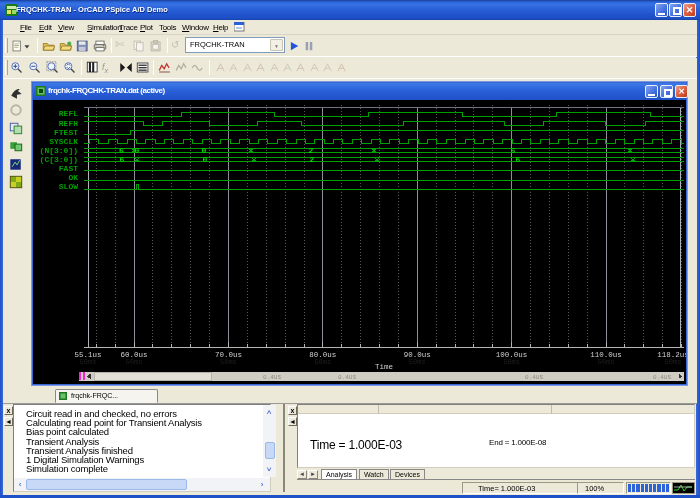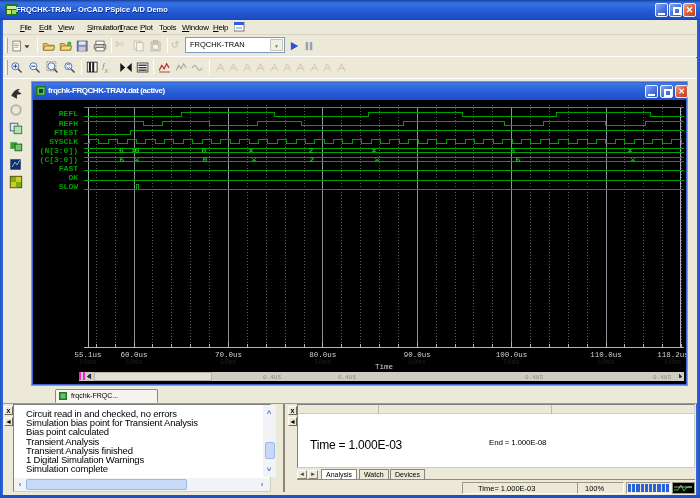--- a/index.html
+++ b/index.html
@@ -472,21 +472,21 @@
 <svg class="abs" style="left:59px;top:392px" width="9" height="9">
     <rect width="8" height="8" fill="#207820"></rect>
     <rect x="1.5" y="1.5" width="5" height="5" fill="#68c068"></rect>
   </svg>
 <div class="abs" style="left:71px;top:392px;font-size:7px;color:#000">frqchk-FRQC...</div>
 <div class="abs" style="left:3px;top:403px;width:694px;height:1px;background:#999"></div>
 <div class="abs xbtn" style="left:4px;top:406px">x</div>
 <div class="abs xbtn" style="left:4px;top:417px">◄</div>
 <div class="abs panelw" style="left:13px;top:404px;width:258px;height:88px"></div>
 <div class="abs" style="left:26px;top:408px;font-size:9.5px;letter-spacing:-0.2px;color:#000">Circuit read in and checked, no errors</div>
-<div class="abs" style="left:26px;top:417.2px;font-size:9.5px;letter-spacing:-0.2px;color:#000">Simulation bias point for Transient Analysis</div>
+<div class="abs" style="left:26px;top:417.2px;font-size:9.5px;letter-spacing:-0.2px;color:#000">Calculating read point for Transient Analysis</div>
 <div class="abs" style="left:26px;top:426.4px;font-size:9.5px;letter-spacing:-0.2px;color:#000">Bias point calculated</div>
 <div class="abs" style="left:26px;top:435.59999999999997px;font-size:9.5px;letter-spacing:-0.2px;color:#000">Transient Analysis</div>
 <div class="abs" style="left:26px;top:444.79999999999995px;font-size:9.5px;letter-spacing:-0.2px;color:#000">Transient Analysis finished</div>
 <div class="abs" style="left:26px;top:453.99999999999994px;font-size:9.5px;letter-spacing:-0.2px;color:#000">1 Digital Simulation Warnings</div>
 <div class="abs" style="left:26px;top:463.19999999999993px;font-size:9.5px;letter-spacing:-0.2px;color:#000">Simulation complete</div>
 <div class="abs sbar" style="left:263px;top:405px;width:13px;height:72px"></div>
 <div class="abs sarr" style="left:263px;top:407px">˄</div>
 <div class="abs" style="left:264.5px;top:442px;width:10px;height:17px;background:#c8d9f8;border:1px solid #9ab8e8;border-radius:2px"></div>
 <div class="abs sarr" style="left:263px;top:464px">˅</div>
 <div class="abs sbar" style="left:14px;top:478px;width:256px;height:13px"></div>

